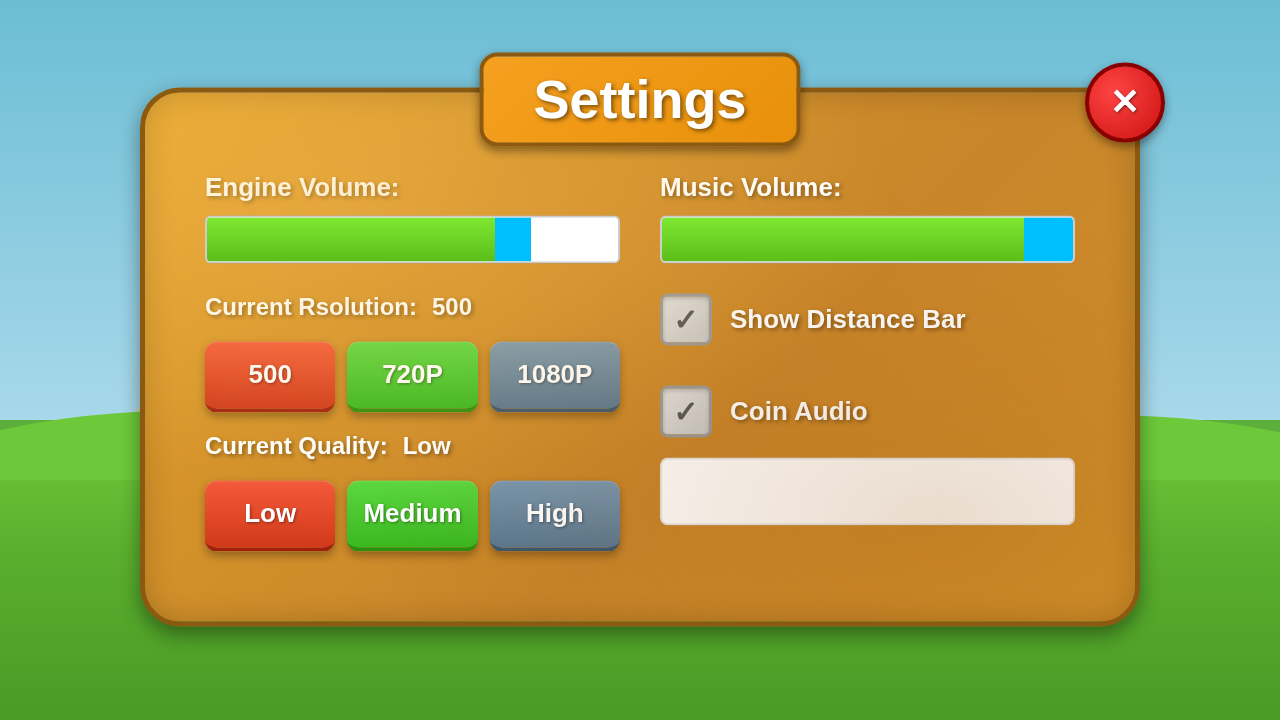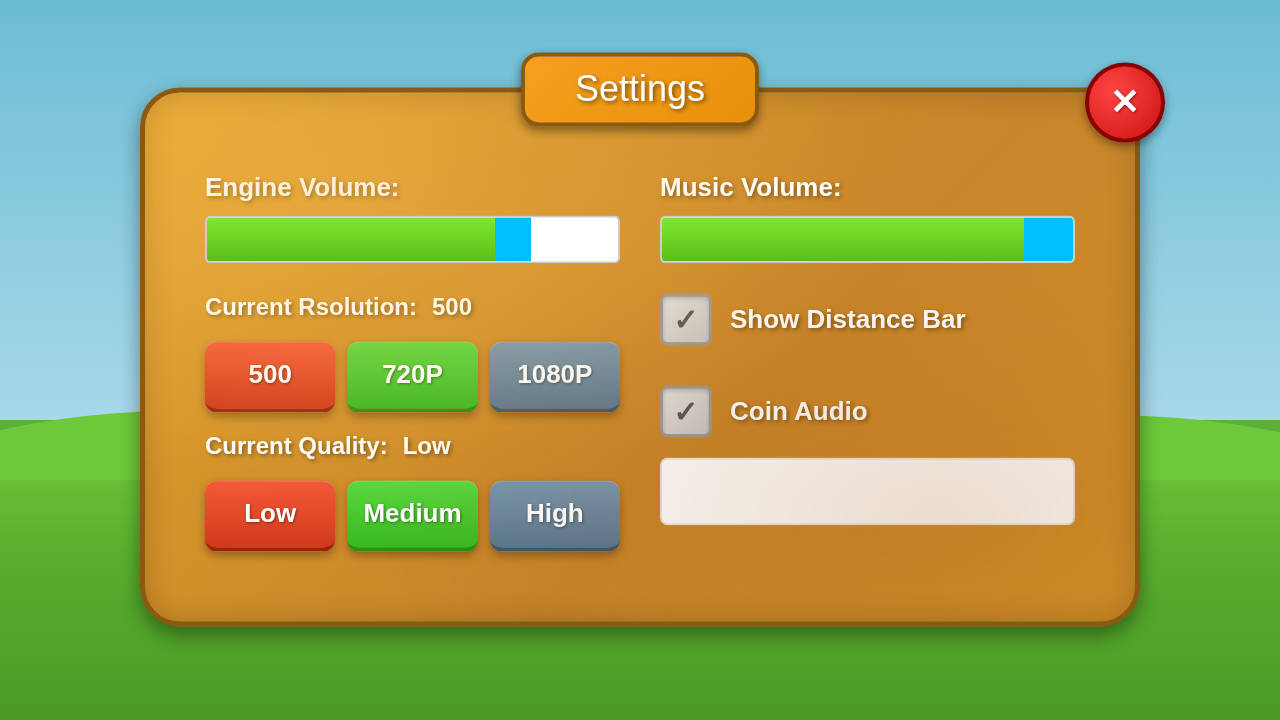--- a/index.html
+++ b/index.html
@@ -79,22 +79,22 @@
       transform: translateX(-50%);
       background: linear-gradient(135deg, #F5A020, #E8900A);
       border: 4px solid #8B5A10;
       border-radius: 18px;
       padding: 12px 50px;
       box-shadow: 0 4px 10px rgba(0,0,0,0.4);
     }
 
     .title-text {
       color: white;
-      font-size: 36px;
-      font-weight: 400;
+      font-size: 54px;
+      font-weight: 700;
       text-shadow: 2px 2px 4px rgba(0,0,0,0.5);
       white-space: nowrap;
     }
 
     
     .close-btn {
       position: absolute;
       top: -30px;
       right: -30px;
       width: 80px;

